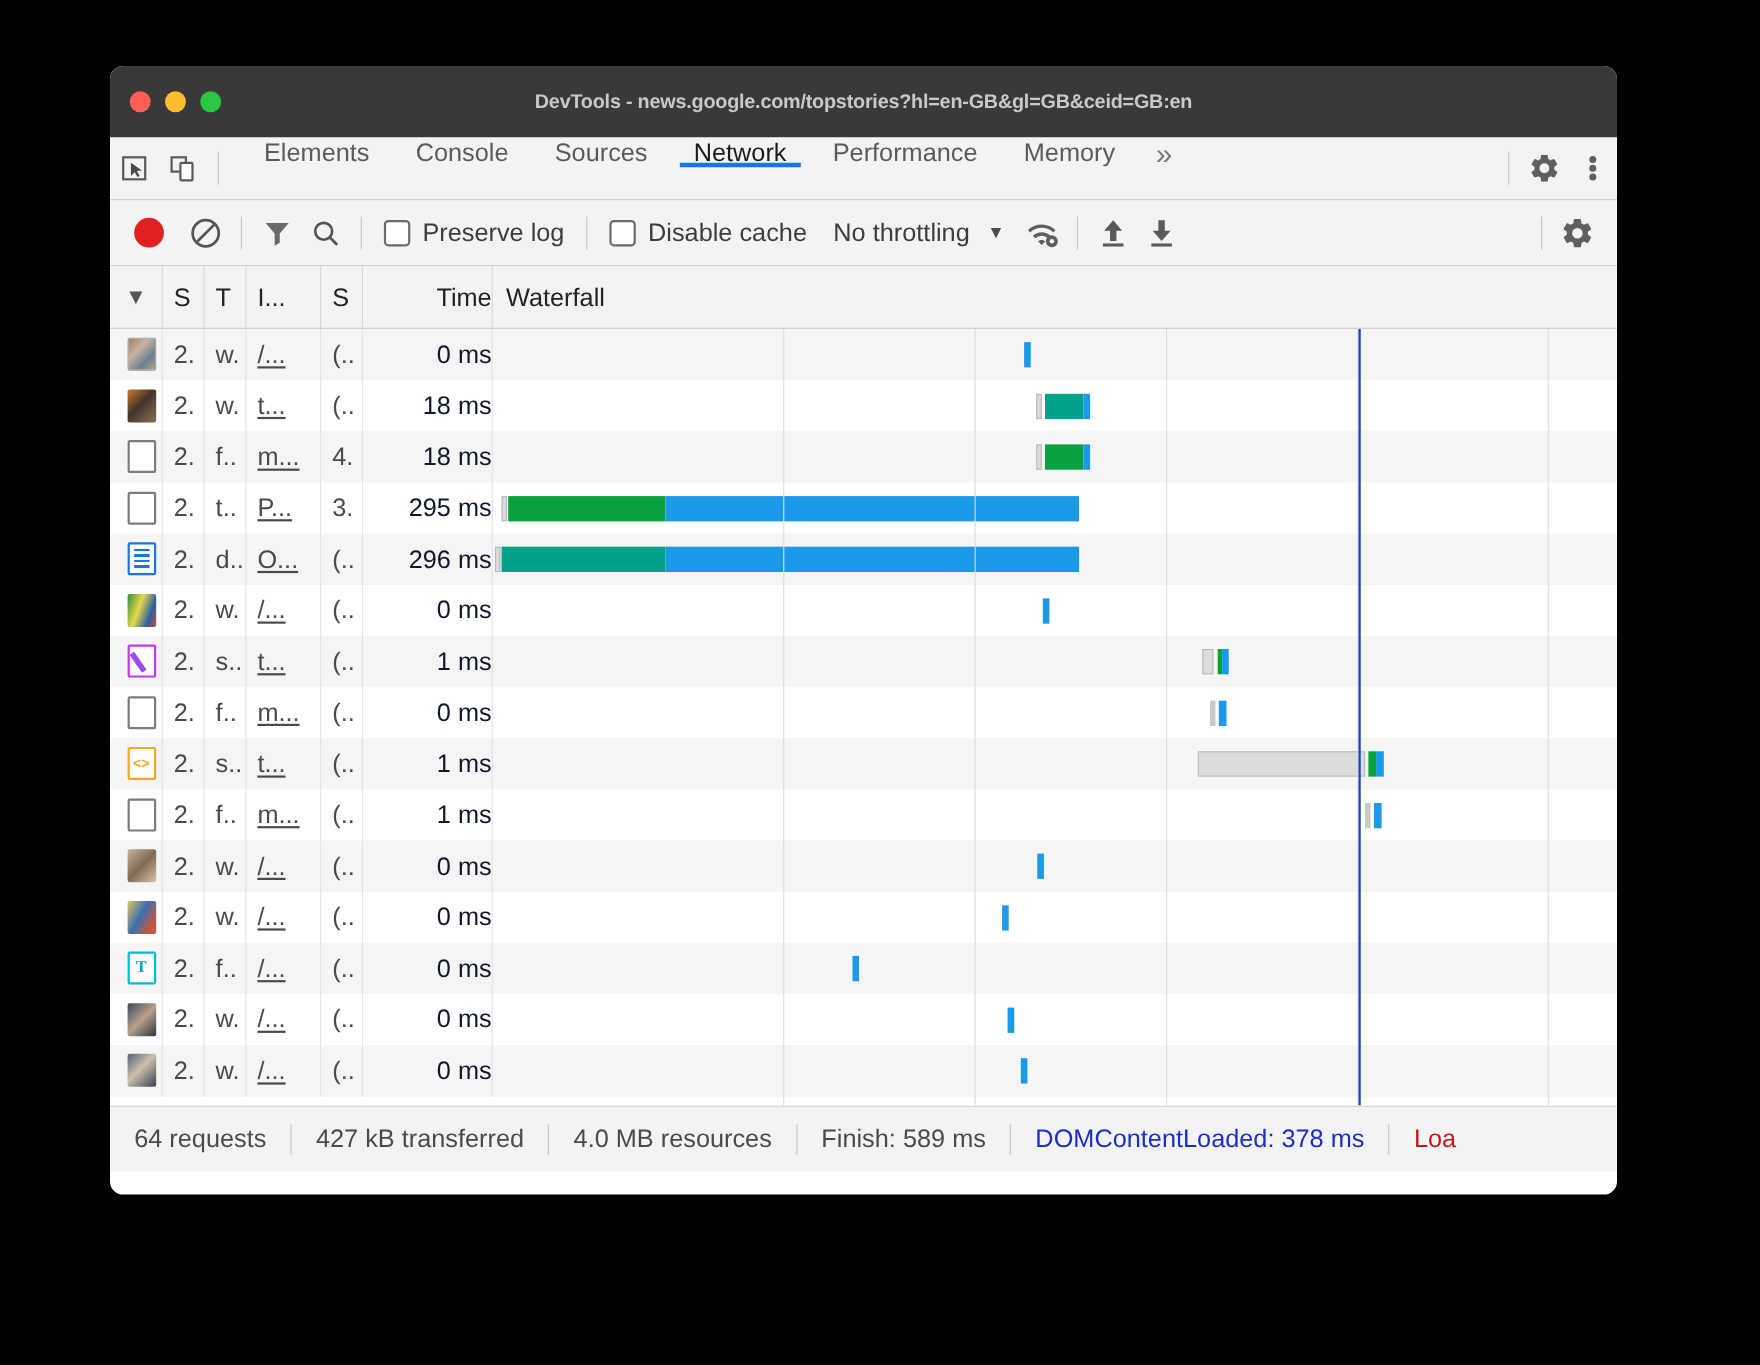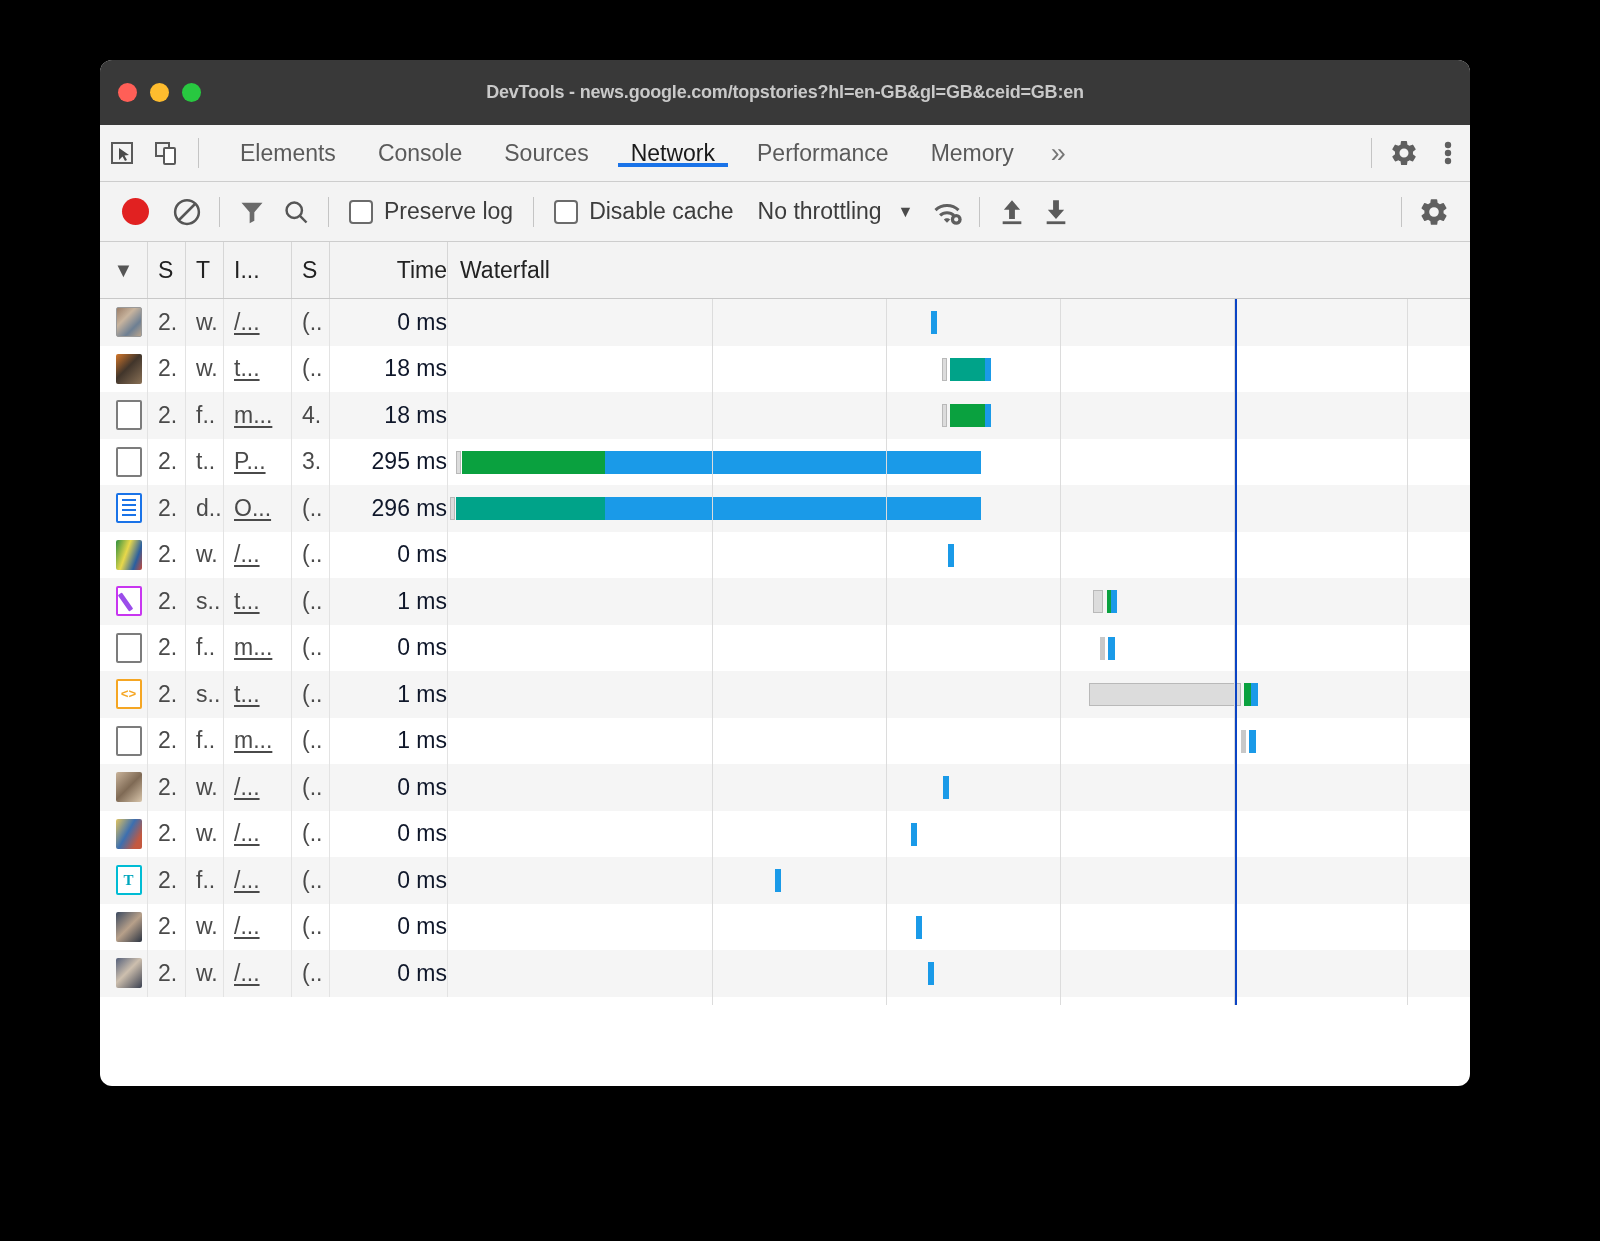--- a/index.html
+++ b/index.html
@@ -51,21 +51,21 @@
     border-bottom: 1px solid #cdcdcd;
     display: flex; align-items: center;
     position: relative;
   }
   .tb-icon {
     width: 44px; height: 40px;
     display: flex; align-items: center; justify-content: center;
     cursor: pointer;
   }
   .vsep { width: 1px; height: 30px; background: #c4c4c4; margin: 0 10px; }
-  #tabs { display: flex; align-items: center; height: 100%; margin-left: 10px; }
+  #tabs { display: flex; align-items: flex-start; height: 100%; margin-left: 10px; }
   .tab {
     display: flex; align-items: center;
     padding: 0 21px;
     font-size: 23px;
     color: #5a5a5a;
     cursor: pointer;
     position: relative;
   }
   .tab.active { color: #1a1a1a; }
   .tab.active::after {
@@ -636,14 +636,27 @@
       <div id="wf-grid">
         <div class="gridline" style="left: 172px;"></div>
         <div class="gridline" style="left: 346px;"></div>
         <div class="gridline" style="left: 520px;"></div>
         <div class="gridline" style="left: 694px;"></div>
         <div class="gridline" style="left: 867px;"></div>
         <div class="eventline dcl" style="left: 695px;"></div>
       </div>
     </div>
 
+  <div id="summary">
+    <span class="sum-item">64 requests</span>
+    <span class="sum-sep"></span>
+    <span class="sum-item">427 kB transferred</span>
+    <span class="sum-sep"></span>
+    <span class="sum-item">4.0 MB resources</span>
+    <span class="sum-sep"></span>
+    <span class="sum-item">Finish: 589 ms</span>
+    <span class="sum-sep"></span>
+    <span class="sum-item dcl">DOMContentLoaded: 378 ms</span>
+    <span class="sum-sep"></span>
+    <span class="sum-item load">Loa</span>
+  </div>
 
 </div>
 
 </body></html>

